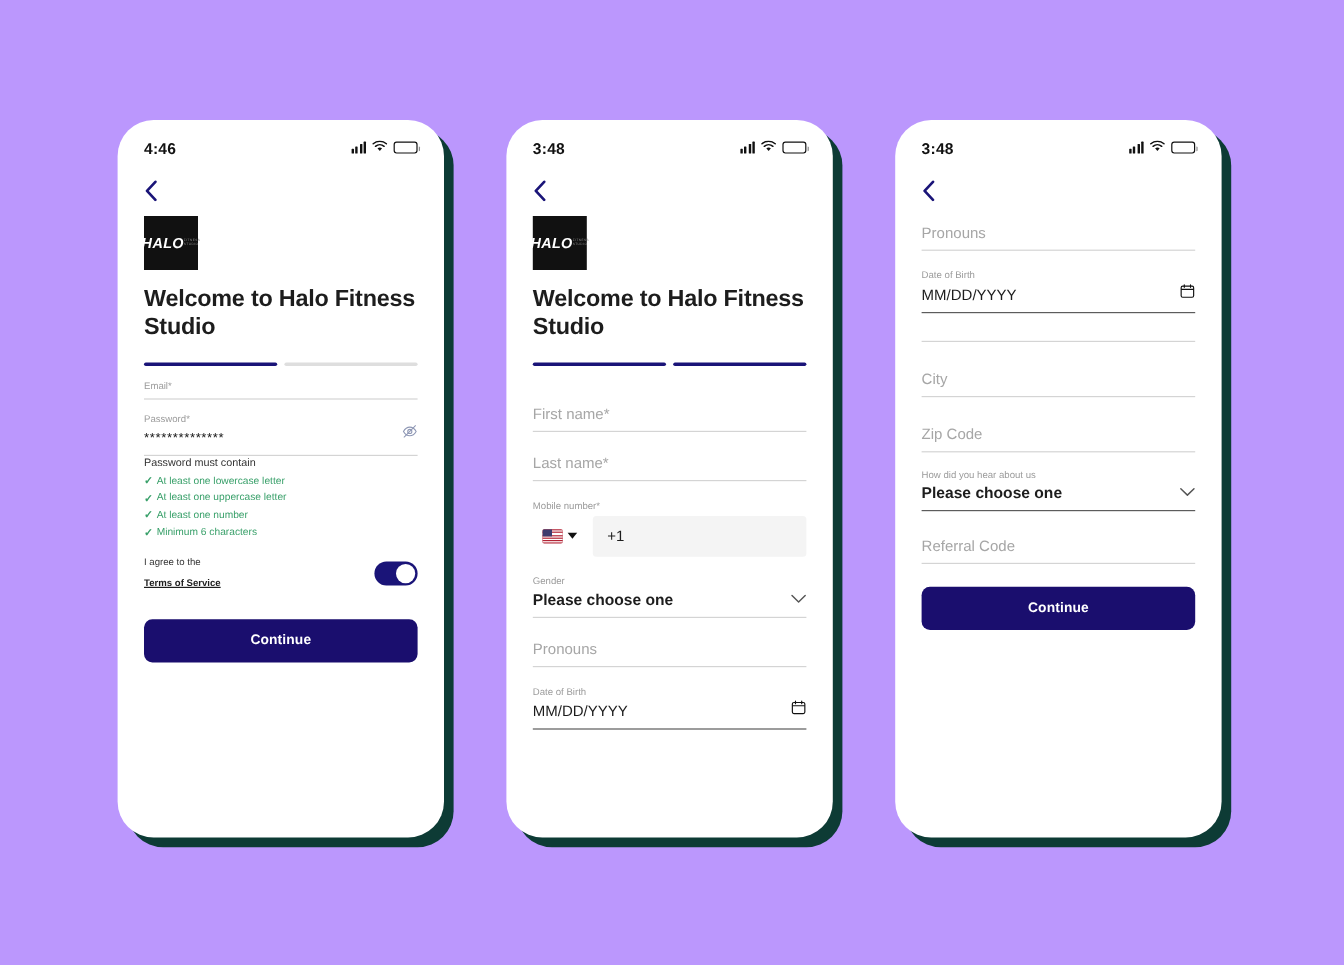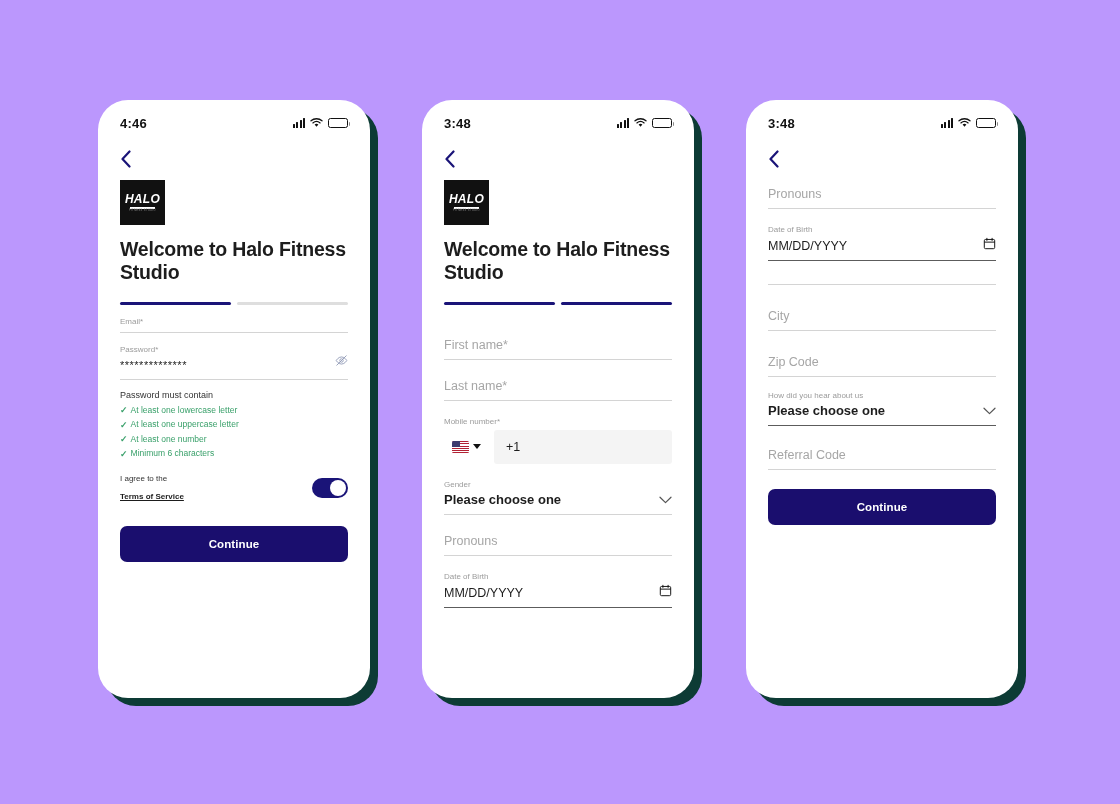--- a/index.html
+++ b/index.html
@@ -115,21 +115,21 @@
   
   .backrow { height: 34px; display: flex; align-items: center; }
   .back-chevron { display: block; }
 
   
   .logo {
     width: 45px;
     height: 45px;
     background: #111111;
     display: flex;
-    flex-direction: column;
+    flex-direction: row;
     align-items: center;
     justify-content: center;
     margin-top: 4px;
   }
   .logo-word {
     color: #ffffff;
     font-size: 12px;
     font-weight: bold;
     font-style: italic;
     letter-spacing: .3px;
@@ -208,21 +208,21 @@
 
   .dots {
     font-size: 11px;
     letter-spacing: .5px;
     color: #1d1d1d;
     line-height: 1.5;
     min-height: 17px;
   }
 
   
-  .rules { margin-top: 10px; }
+  .rules { }
   .rules-title {
     font-size: 9px;
     color: #333333;
     margin-bottom: 3px;
   }
   .rule {
     font-size: 8.5px;
     color: #39a06a;
     line-height: 1.6;
     display: flex;

